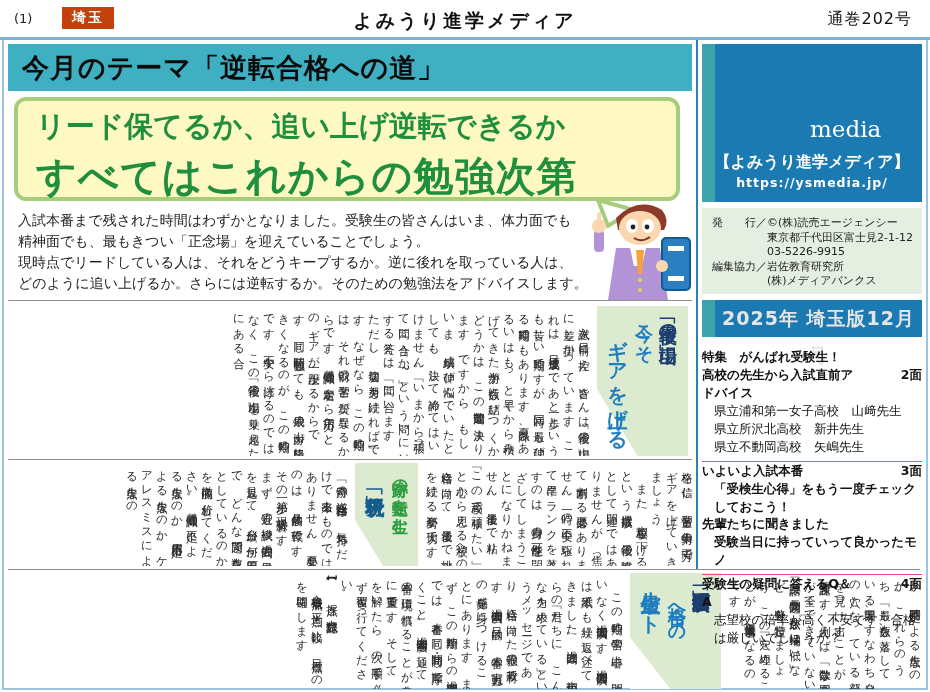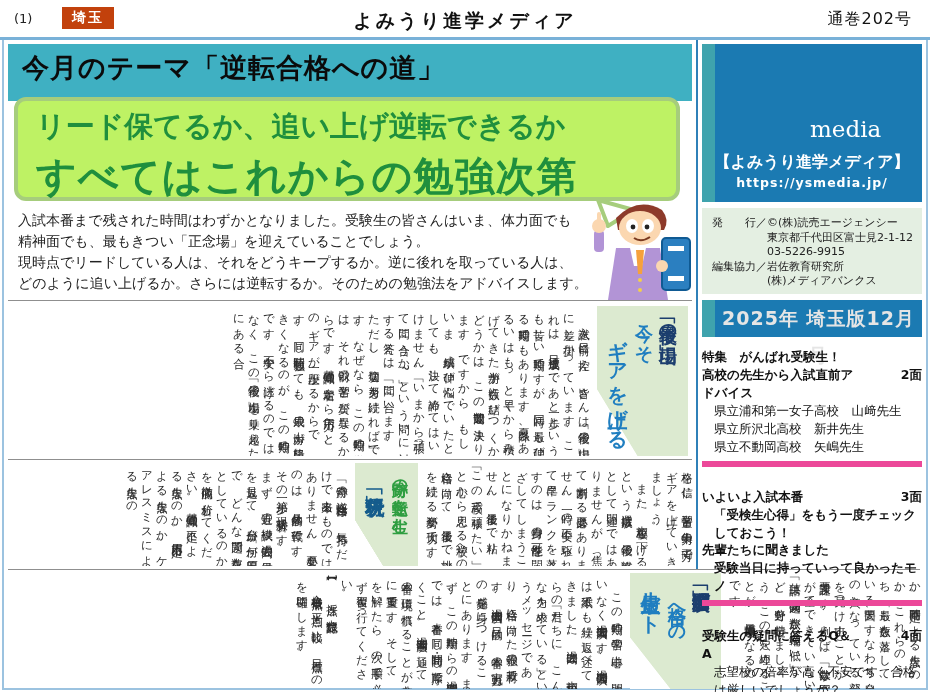--- a/index.html
+++ b/index.html
@@ -12,24 +12,24 @@
              font-size:14px;font-weight:bold;padding:2px 10px;letter-spacing:2px;}
   .hdr-title{position:absolute;left:0;right:0;top:8px;text-align:center;
              font-size:19px;font-weight:bold;letter-spacing:3px;color:#111;}
   .hdr-issue{position:absolute;right:18px;top:9px;font-size:16px;color:#111;letter-spacing:1px;}
   .top-rule{position:absolute;left:0;top:37px;width:930px;height:3px;background:#79b1d8;}
   .page-frame{position:absolute;left:2px;top:40px;width:922px;height:648px;
               border-left:2px solid #9cc3e0;border-right:2px solid #9cc3e0;border-bottom:2px solid #9cc3e0;}
   .col-divider{position:absolute;left:696px;top:40px;width:2px;height:529px;background:#2f80b8;}
   .hrule{position:absolute;height:1px;background:#8f8f8f;}
   
-  .theme-banner{position:absolute;left:8px;top:44px;width:684px;height:57px;background:#3fb0c2;
+  .theme-banner{position:absolute;left:8px;top:44px;width:684px;height:47px;background:#3fb0c2;
                 color:#0b0b0b;font-size:27px;font-weight:bold;line-height:47px;padding-left:14px;
                 letter-spacing:1px;box-sizing:border-box;}
-  .headline-box{position:absolute;left:14px;top:97px;width:666px;height:104px;background:#bef264;
+  .headline-box{position:absolute;left:14px;top:97px;width:666px;height:104px;background:#fef9c3;
                 border:4px solid #a6cd7c;border-radius:12px;box-sizing:border-box;padding:6px 0 0 18px;}
   .headline-1{font-size:29px;font-weight:bold;color:#1f8f3d;letter-spacing:0px;}
   .headline-2{font-size:40px;font-weight:bold;color:#1f8f3d;letter-spacing:1px;margin-top:2px;}
   .bubble-tail{position:absolute;left:596px;top:198px;}
   .intro{position:absolute;left:18px;top:210px;width:572px;font-size:14px;line-height:21px;
          color:#222;white-space:pre-line;}
   .mascot{position:absolute;left:588px;top:196px;width:104px;height:104px;}
   
   .vband{position:absolute;writing-mode:vertical-rl;text-orientation:mixed;overflow:hidden;}
   .vtext{font-size:11.5px;line-height:15px;letter-spacing:1px;color:#2b2b2b;white-space:pre-line;}
@@ -60,21 +60,21 @@
   .edition{position:absolute;left:702px;top:300px;width:220px;height:37px;background:#1b7ab2;}
   .edition-sq{position:absolute;left:0;top:0;width:13px;height:100%;background:#3fa3ad;}
   .edition-label{position:absolute;left:13px;right:0;top:0;bottom:0;color:#e5e5e5;font-size:19px;
                  font-weight:bold;text-align:center;line-height:37px;letter-spacing:1px;}
   .toc{position:absolute;left:702px;top:344px;width:220px;font-size:12.5px;color:#111;}
   .toc-row{display:flex;justify-content:space-between;line-height:18px;gap:47px;}
   .toc-head{font-weight:bold;}
   .toc-page{font-weight:bold;white-space:nowrap;}
   .toc-sub{padding-left:12px;line-height:18px;}
   .toc-sub-bold{padding-left:12px;line-height:18px;font-weight:bold;}
-  .toc-group{border-top:6px solid #ec4899;margin-top:5px;padding-top:21px;}
+  .toc-group{border-top:1px solid #ec4899;margin-top:5px;padding-top:0;}
   .toc-group-first{padding-top:0;}
 </style>
 </head>
 <body>
 
 <div id="page">
 
   <div class="hdr">
     <span class="hdr-pageno">(1)</span>
     <span class="hdr-badge">埼玉</span>

